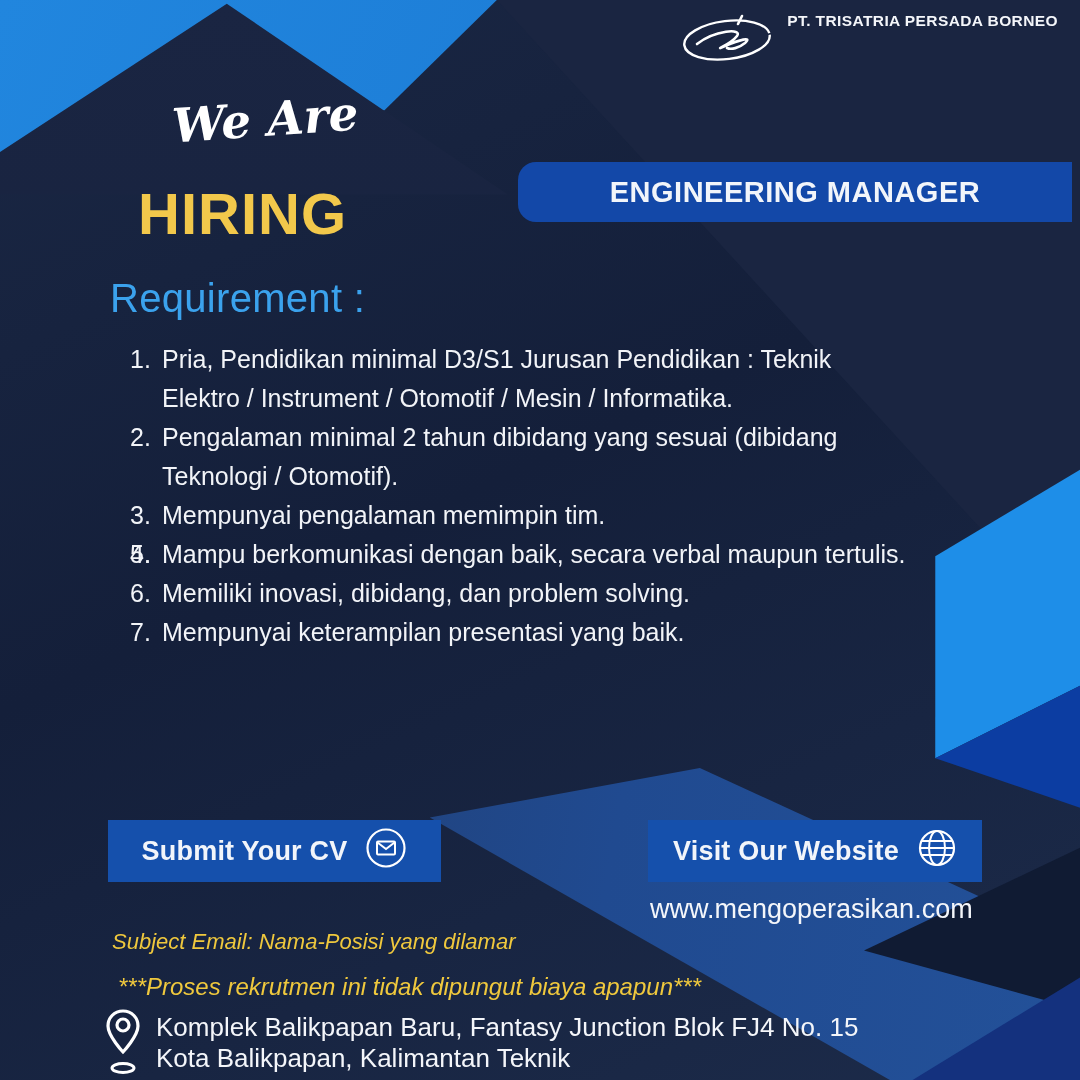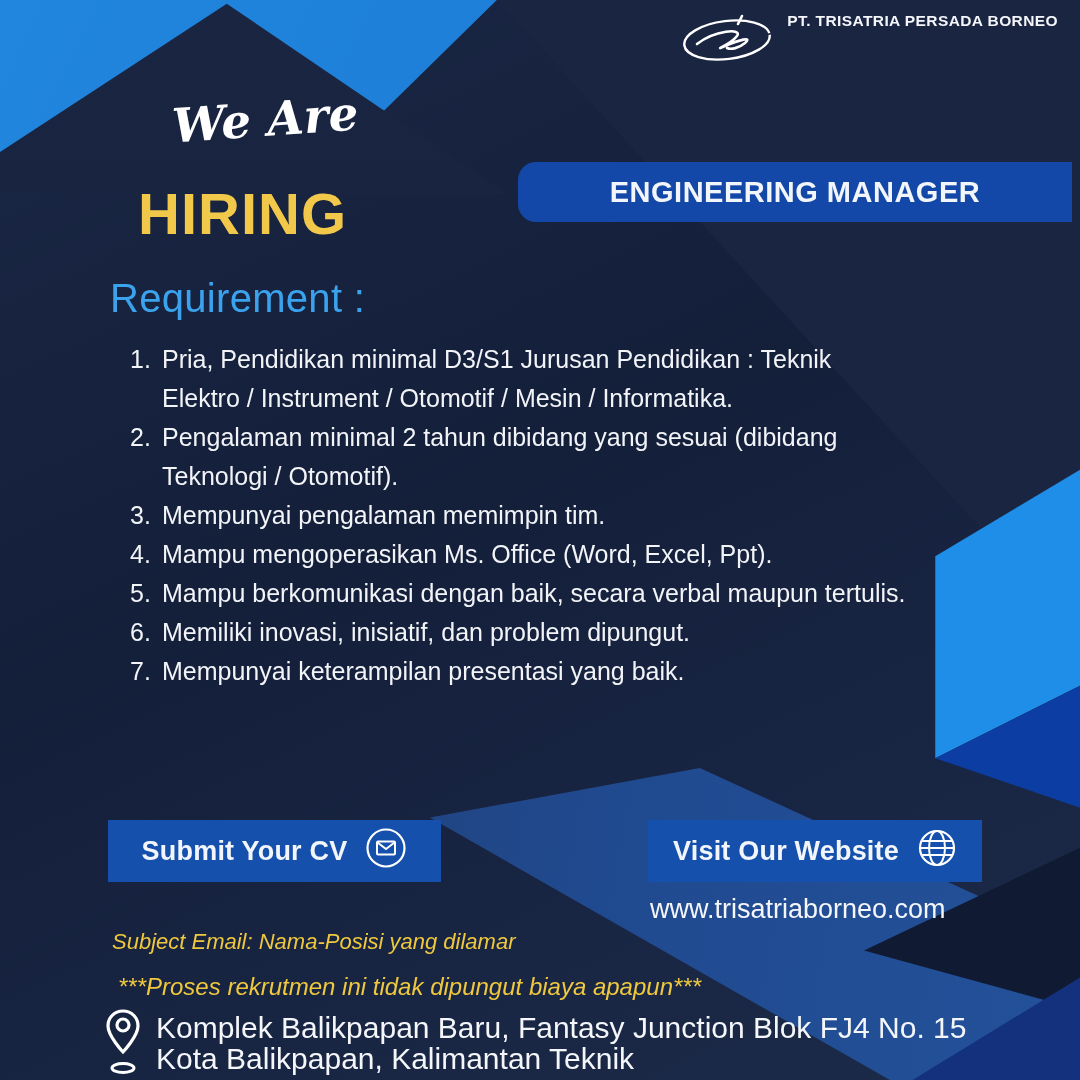--- a/index.html
+++ b/index.html
@@ -52,21 +52,21 @@
   .btn-website{left:648px;width:334px;}
   .btn span{font-size:27px;font-weight:bold;color:#f2f5fa;letter-spacing:.2px;}
 
   .contact-email{position:absolute;left:110px;top:894px;font-size:27px;color:#f4f6fa;}
   .contact-web{position:absolute;left:650px;top:894px;font-size:27px;color:#f4f6fa;}
   .subject-note{position:absolute;left:112px;top:929px;font-size:22px;font-style:italic;
     color:#efc83d;}
   .disclaimer{position:absolute;left:118px;top:973px;font-size:24px;font-style:italic;
     color:#efc83d;}
   .address{position:absolute;left:104px;top:1008px;display:flex;align-items:flex-start;gap:14px;}
-  .address .lines{font-size:30px;line-height:31px;color:#f4f6fa;padding-top:4px;}
+  .address .lines{font-size:26px;line-height:31px;color:#f4f6fa;padding-top:4px;}
 </style>
 </head>
 <body>
 
 <div class="poster">
 
   <div class="shape shape-topright"></div>
   <div class="shape shape-bluetop"></div>
   <div class="shape shape-mountain"></div>
   <div class="shape shape-steelband"></div>
@@ -90,23 +90,23 @@
   <div class="title">HIRING</div>
   <div class="badge">
     <span>ENGINEERING MANAGER</span>
   </div>
 
   <div class="req-heading">Requirement :</div>
   <ol class="req-list">
     <li><span class="num">1.</span><span>Pria, Pendidikan minimal D3/S1 Jurusan Pendidikan : Teknik Elektro / Instrument / Otomotif / Mesin / Informatika.</span></li>
     <li><span class="num">2.</span><span>Pengalaman minimal 2 tahun dibidang yang sesuai (dibidang Teknologi / Otomotif).</span></li>
     <li><span class="num">3.</span><span>Mempunyai pengalaman memimpin tim.</span></li>
-    <li><span class="num">4.</span><span>Mampu mengoperasikan Ms. Office (Word, Excel, Ppt).</span></li>
+    <li><span class="num">4.</span></li>
     <li><span class="num">5.</span><span>Mampu berkomunikasi dengan baik, secara verbal maupun tertulis.</span></li>
-    <li><span class="num">6.</span><span>Memiliki inovasi, inisiatif, dan problem dipungut.</span></li>
+    <li><span class="num">6.</span><span>Memiliki inovasi, dibidang, dan problem solving.</span></li>
     <li><span class="num">7.</span><span>Mempunyai keterampilan presentasi yang baik.</span></li>
   </ol>
 
   <div class="btn btn-submit">
     <span>Submit Your CV</span>
     <span>
       <svg width="42" height="42" viewBox="0 0 42 42" fill="none">
         <circle cx="21" cy="21" r="18.5" stroke="#ffffff" stroke-width="2.2"></circle>
         <rect x="12" y="14.5" width="18" height="13" rx="1" stroke="#ffffff" stroke-width="2"></rect>
         <path d="M12.5 15.5 L21 22 L29.5 15.5" stroke="#ffffff" stroke-width="2" fill="none"></path>
@@ -119,21 +119,21 @@
       <svg width="40" height="40" viewBox="0 0 40 40" fill="none" stroke="#ffffff">
         <circle cx="20" cy="20" r="17" stroke-width="2.2"></circle>
         <ellipse cx="20" cy="20" rx="8" ry="17" stroke-width="2"></ellipse>
         <line x1="5" y1="13" x2="35" y2="13" stroke-width="2"></line>
         <line x1="3" y1="20" x2="37" y2="20" stroke-width="2"></line>
         <line x1="5" y1="27" x2="35" y2="27" stroke-width="2"></line>
       </svg>
     </span>
   </div>
 
-  <div class="contact-web">www.trisatriaborneo.com</div>
+  <div class="contact-web">www.mengoperasikan.com</div>
   <div class="subject-note">Subject Email: Nama-Posisi yang dilamar</div>
 
   <div class="disclaimer">***Proses rekrutmen ini tidak dipungut biaya apapun***</div>
   <div class="address">
     <span>
       <svg width="38" height="70" viewBox="0 0 38 70" fill="none" stroke="#ffffff">
         <path d="M19 3 C10 3 4 10 4 18 c0 10 15 26 15 26 s15 -16 15 -26 C34 10 28 3 19 3 Z" stroke-width="3.2"></path>
         <circle cx="19" cy="17" r="6" stroke-width="3.2"></circle>
         <ellipse cx="19" cy="60" rx="11" ry="4.5" stroke-width="3"></ellipse>
       </svg>

